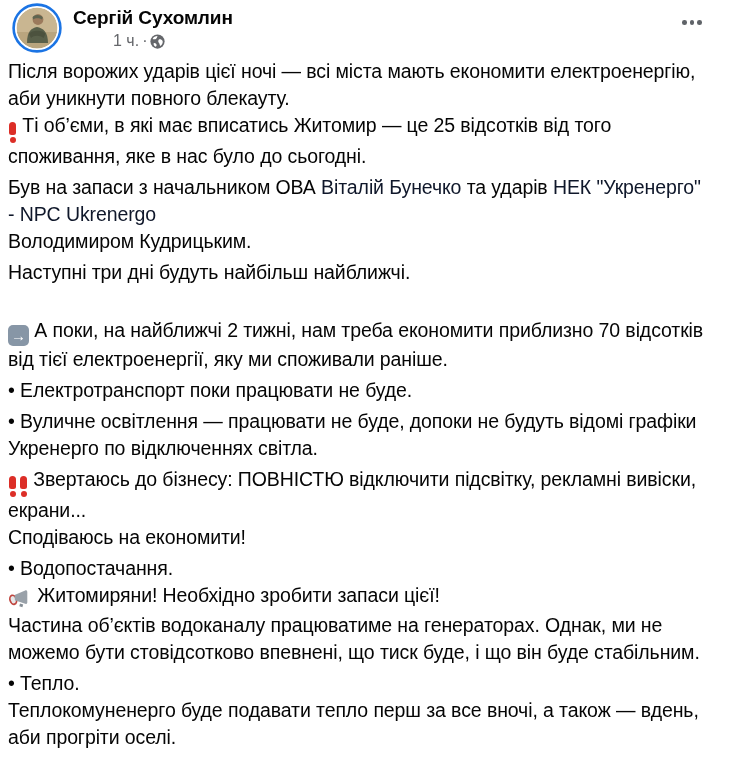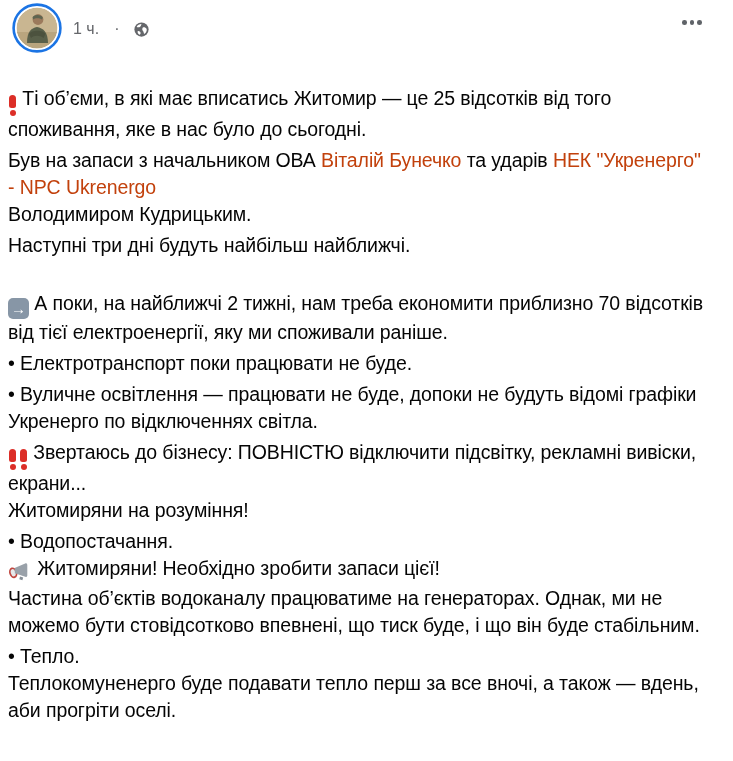--- a/index.html
+++ b/index.html
@@ -31,25 +31,26 @@
     font-size: 19px;
     font-weight: 700;
     color: #050505;
     line-height: 24px;
     letter-spacing: -0.1px;
     cursor: pointer;
   }
   .sub-row {
     display: flex;
     align-items: center;
-    gap: 15px;
+    gap: 3px;
     margin-top: 1px;
     font-size: 16px;
     color: #65676b;
     line-height: 19px;
+    margin-left: 40px;
   }
   .sub-sep { color: #65676b; }
   .globe { display: inline-flex; margin-top: 1px; }
 
   .options-btn {
     position: absolute;
     top: 16px; right: 27px;
     display: flex;
     gap: 3px;
     padding: 4px;
@@ -65,21 +66,21 @@
   
   .post-text {
     padding: 2px 26px 0 8px;
     font-size: 19.5px;
     line-height: 27px;
     letter-spacing: -0.1px;
     color: #050505;
   }
   .para { margin: 0 0 4px 0; }
   .para a.plink {
-    color: #c2410c;
+    color: #0f172a;
     text-decoration: none;
     cursor: pointer;
   }
 
   
   .emoji { display: inline-block; vertical-align: -3px; }
 
   .excl-mark {
     display: inline-flex;
     flex-direction: column;
@@ -135,20 +136,21 @@
           <path d="M17 31 C19 26.5 31.5 26.5 33.5 31 L31.5 35 C28 32 22 32 19 35 Z" fill="#4c523e"></path>
           <circle cx="26" cy="16.5" r="5.4" fill="#9c7a5c"></circle>
           <path d="M20.5 14.5 C21 11 30 11 30.8 14.8 L30 16.5 C27.5 14.8 23 14.8 21.2 16.5 Z" fill="#5f6550"></path>
         </g>
         <circle cx="25" cy="25" r="21.6" fill="none" stroke="#ffffff" stroke-width="2.2"></circle>
         <circle cx="25" cy="25" r="23.4" fill="none" stroke="#1b74e4" stroke-width="2.6"></circle>
       </svg>
     </div>
 
     <div class="head-meta">
+      <div class="author-name">Сергій Сухомлин</div>
       <div class="sub-row">
         <span>1 ч.</span>
         <span class="sub-sep">·</span>
         <span class="globe">
           <svg width="15" height="15" viewBox="0 0 16 16">
             <circle cx="8" cy="8" r="7.6" fill="#65676b"></circle>
             <path d="M2.8 5.2 C3.9 3.2 6 2.1 8.1 2.2 C7.3 3.5 7.6 4.6 6.3 5.2 C5.2 5.7 3.9 5.7 2.8 5.2 Z" fill="#ffffff"></path>
             <path d="M9.4 5.9 C11 5.3 12.6 6.1 13.5 7.5 C13.9 9.6 12.9 11.7 11 12.9 C10.1 11.9 10.6 10.4 9.6 9.6 C8.7 8.9 8.5 7.5 9.4 5.9 Z" fill="#ffffff"></path>
             <path d="M4 9.7 C5.4 9.4 6.8 10.2 7 11.5 C7.2 12.4 6.6 13.3 5.8 13.7 C4.4 12.9 3.5 11.4 4 9.7 Z" fill="#ffffff"></path>
           </svg>
@@ -157,39 +159,39 @@
     </div>
 
     <div class="options-btn">
       <i></i>
         <i></i>
         <i></i>
     </div>
   </div>
 
   <div class="post-text">
-      <div class="para"><br><span class="emoji"><span class="excl-mark">
+      <div class="para"><span>Після ворожих ударів цієї ночі — всі міста мають економити електроенергію, аби уникнути повного блекауту.</span><br><span class="emoji"><span class="excl-mark">
             <i class="bar"></i>
             <i class="dot"></i>
           </span></span><span> Ті об’єми, в які має вписатись Житомир — це 25 відсотків від того споживання, яке в нас було до сьогодні.</span></div>
       <div class="para"><span>Був на запаси з начальником ОВА </span><a href="#" class="plink">Віталій Бунечко</a><span> та ударів </span><a href="#" class="plink">НЕК "Укренерго" - NPC Ukrenergo</a><br><span>Володимиром Кудрицьким.</span></div>
       <div class="para"><span>Наступні три дні будуть найбільш найближчі.</span></div>
       <div class="para"><br><span class="emoji arrow-sq">→</span><span> А поки, на найближчі 2 тижні, нам треба економити приблизно 70 відсотків від тієї електроенергії, яку ми споживали раніше.</span></div>
       <div class="para"><span>• Електротранспорт поки працювати не буде.</span></div>
       <div class="para"><span>• Вуличне освітлення — працювати не буде, допоки не будуть відомі графіки Укренерго по відключеннях світла.</span></div>
       <div class="para"><span class="emoji"><span class="dexcl">
             <span class="excl-mark">
               <i class="bar"></i>
               <i class="dot"></i>
             </span>
             <span class="excl-mark">
               <i class="bar"></i>
               <i class="dot"></i>
             </span>
-          </span></span><span> Звертаюсь до бізнесу: ПОВНІСТЮ відключити підсвітку, рекламні вивіски, екрани...</span><br><span>Житомиряни на розуміння!</span></div>
+          </span></span><span> Звертаюсь до бізнесу: ПОВНІСТЮ відключити підсвітку, рекламні вивіски, екрани...</span><br><span>Сподіваюсь на економити!</span></div>
       <div class="para"><span>• Водопостачання.</span><br><span class="emoji"><svg width="24" height="20" viewBox="0 0 24 20" style="vertical-align:-3px">
             <ellipse cx="5.2" cy="11.8" rx="3.2" ry="4.6" fill="#e6e8ea" stroke="#c0463f" stroke-width="1.7" transform="rotate(-18 5.2 11.8)"></ellipse>
             <path d="M6.6 7 L17.2 2.4 C18.3 2 19.3 2.8 19.3 3.9 L19.3 14.4 C19.3 15.5 18.3 16.2 17.2 15.8 L6.9 12.2 Z" fill="#99a1a9"></path>
             <path d="M12 15.4 L15.2 16.4 L14.4 19.2 L11.3 18.3 Z" fill="#868e96"></path>
           </svg></span><span> Житомиряни! Необхідно зробити запаси цієї!</span><br><span>Частина об’єктів водоканалу працюватиме на генераторах. Однак, ми не можемо бути стовідсотково впевнені, що тиск буде, і що він буде стабільним.</span></div>
       <div class="para"><span>• Тепло.</span><br><span>Теплокомуненерго буде подавати тепло перш за все вночі, а також — вдень, аби прогріти оселі.</span></div>
     </div>
 
 </div>
 

